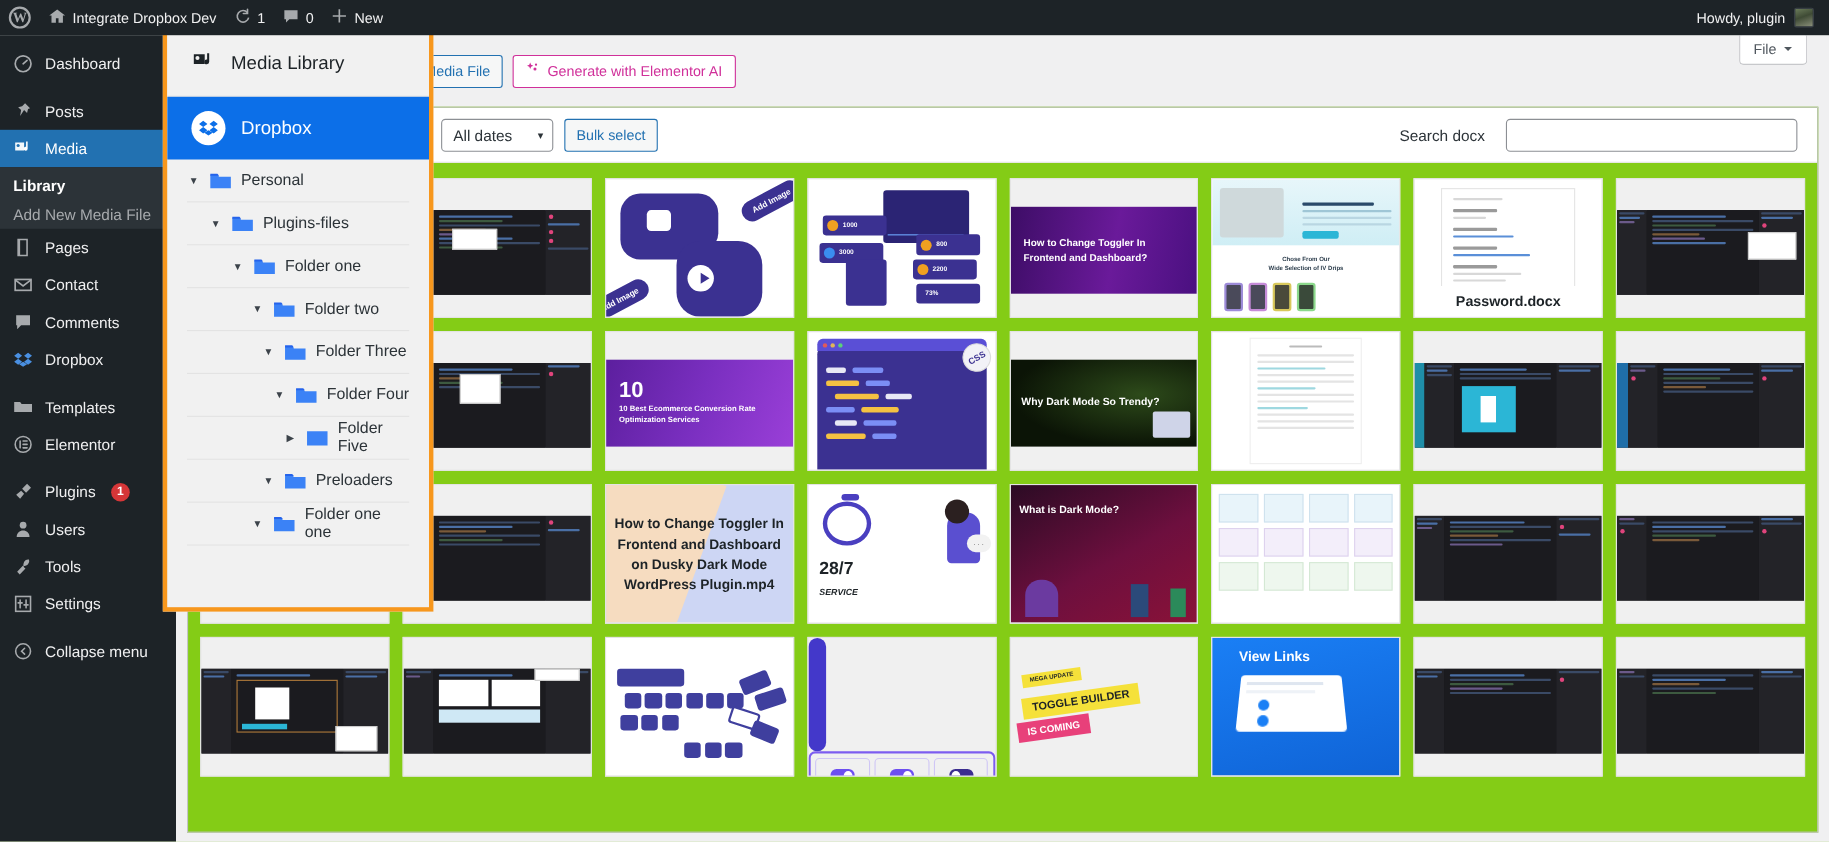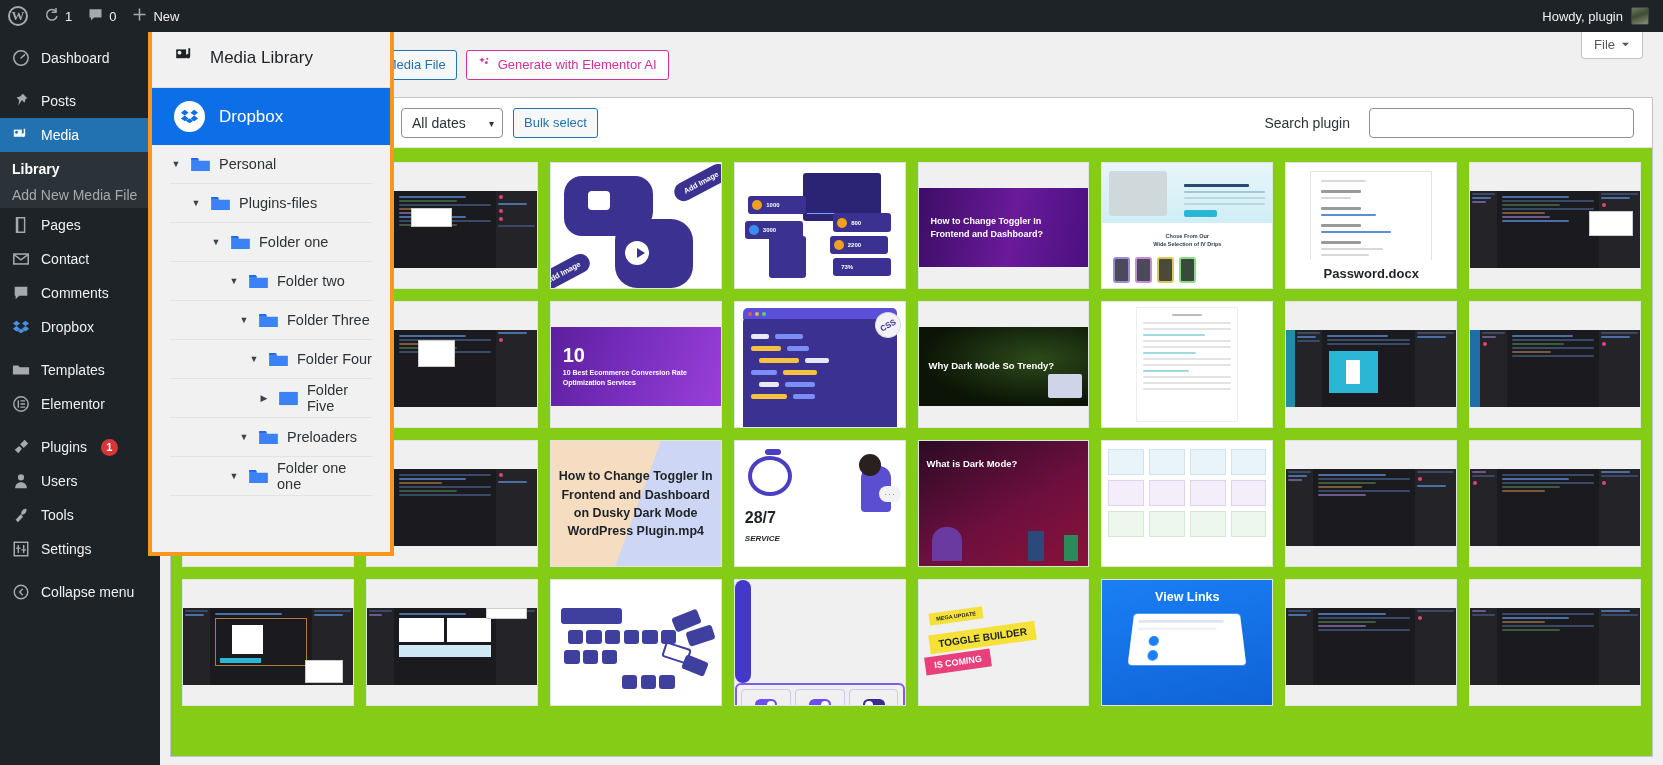--- a/index.html
+++ b/index.html
@@ -277,22 +277,23 @@
   .pill i.l { left: 2px; } .pill i.r { right: 2px; }
 
   .kbd {
     position: absolute; inset: 0; background: #fff;
   }
   .key { position: absolute; background: #3f3f9e; border-radius: 3px; }
 
   .linkview {
     position: absolute; inset: 0;
     background: linear-gradient(165deg,#1a7ff5 0%,#0f63d6 100%);
-    display: flex; flex-direction: column; align-items: center;
+    display: flex; flex-direction: column; 
     padding-top: 10px;
+    padding-left: 24px;
   }
   .linkview-title { color: #fff; font-size: 12.5px; font-weight: bold; }
   .tb-tag {
     position: absolute; font-size: 8px; font-weight: bold; color:#fff;
     padding: 3px 7px; transform: rotate(-8deg); white-space: nowrap;
   }
 
   .iv-therapy { position:absolute; inset:0; background:#fff; }
   .charts { position: absolute; inset: 0; background: #fff; }
   .chip { position: absolute; background: #3b3191; border-radius: 3px; }
@@ -322,20 +323,28 @@
     background: linear-gradient(150deg,#2b0b24 0%,#6d0f3e 55%,#8a1238 100%);
   }
   .preloader-sheet { position:absolute; inset:0; background:#fff; padding:6px; }
 </style>
 </head>
 <body>
 
 <div id="adminbar">
   <div class="ab-item first">
     <span class="wp-logo">W</span>
+  </div>
+  <div class="ab-item">
+    <span>
+      <svg width="16" height="16" viewBox="0 0 20 20" fill="#a7aaad">
+          <path d="M10 2L1 9h2.5v8h5v-5h3v5h5V9H19z"></path>
+        </svg>
+    </span>
+    <span>Integrate Dropbox Dev</span>
   </div>
   <div class="ab-item">
     <span>
       <svg width="15" height="15" viewBox="0 0 20 20" fill="none" stroke="#a7aaad" stroke-width="2">
         <path d="M16 6a7 7 0 10 1.4 6"></path>
           <path d="M16 2v5h-5" stroke-linecap="round"></path>
       </svg>
     </span>
     <span>1</span>
   </div>
@@ -572,21 +581,21 @@
         <select class="wp-select" style="width:102px">
           <option>All dates</option>
         </select>
         <span class="sel-caret">▾</span>
       </div>
 
       <button class="btn-bulk">Bulk select</button>
 
       <div class="toolbar-spacer"></div>
 
-      <span class="search-label">Search plugin</span>
+      <span class="search-label">Search docx</span>
       <input class="search-box" type="search" placeholder="" style="">
     </div>
 
     <div class="grid">
 
       <div class="cell">
           <div class="thumb">
             <div class="thumb-inner">
         <div class="ide">
                 <div class="col-l">

